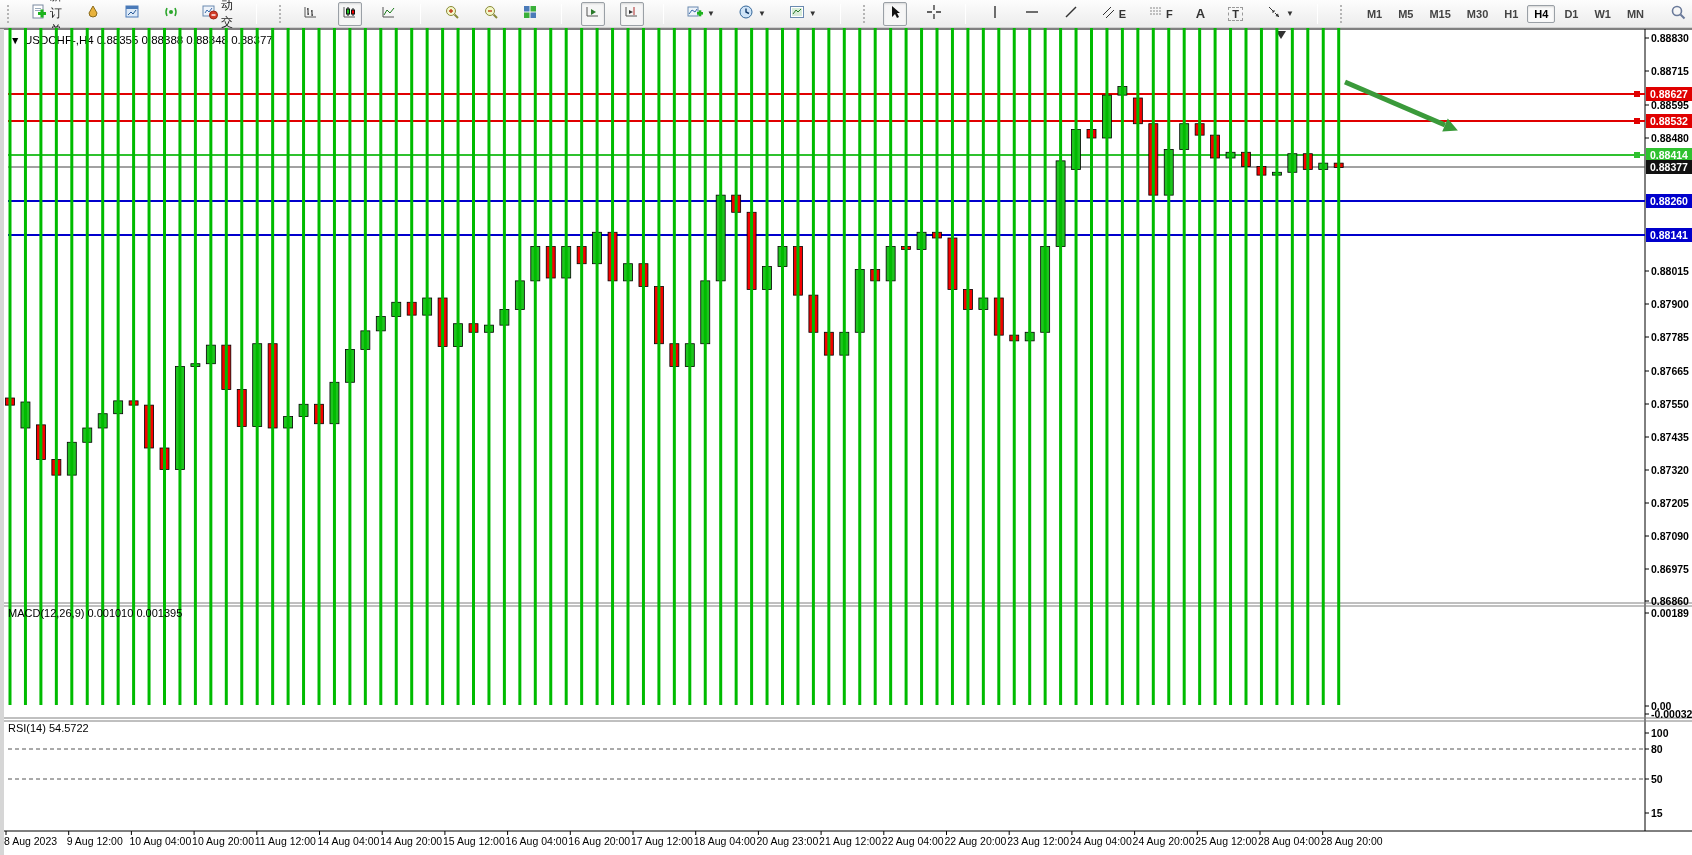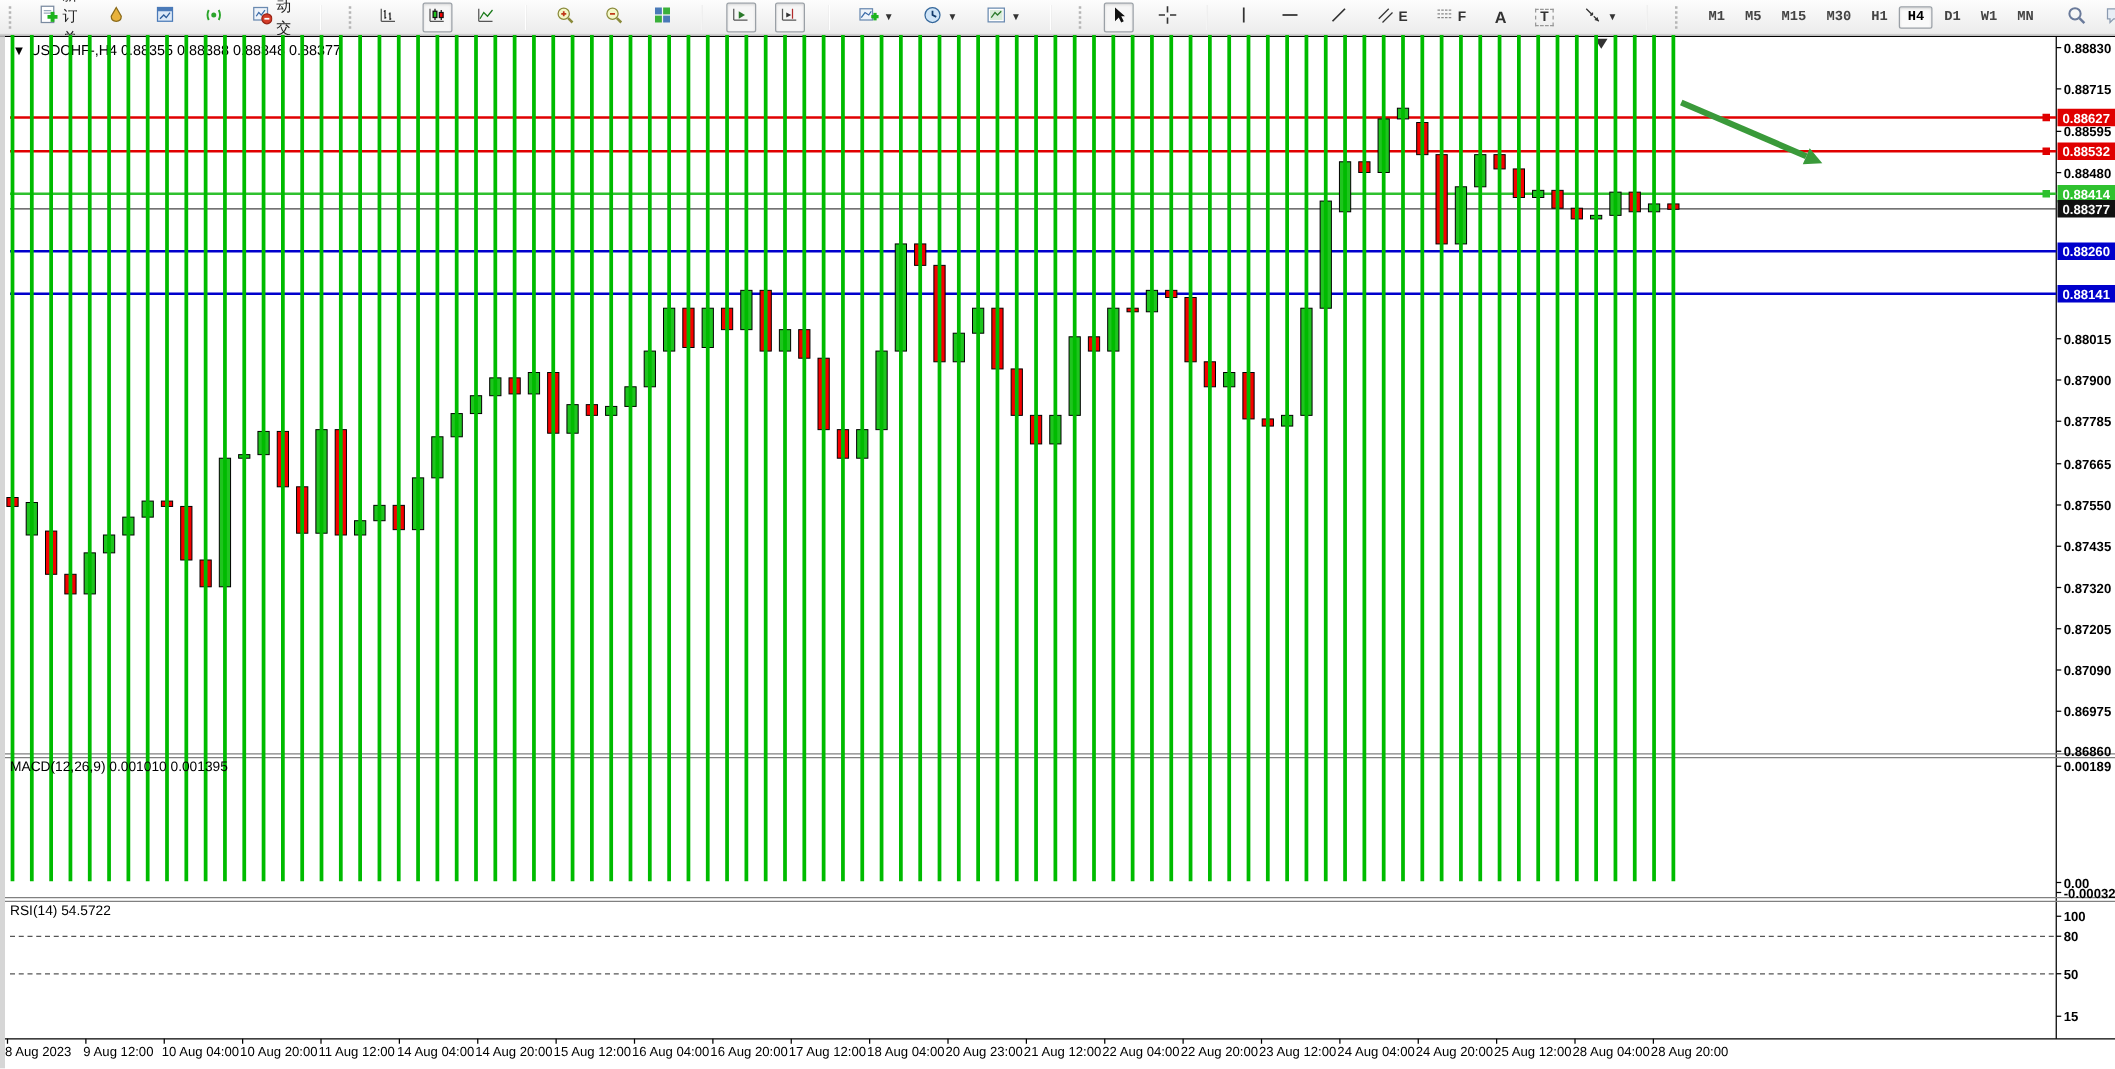--- a/index.html
+++ b/index.html
@@ -6,21 +6,21 @@
   #app{position:relative;width:1692px;height:855px;overflow:hidden;background:#fff;}
   
   #toolbar{position:absolute;left:0;top:0;width:1692px;height:28px;
     background:linear-gradient(#fdfdfd,#ececec);border-bottom:1px solid #cfcfcf;
     display:flex;align-items:center;padding:0 4px;box-sizing:border-box;gap:15px;}
   .tb-btn{display:flex;align-items:center;gap:3px;height:22px;padding:0 3px;border:1px solid transparent;
     border-radius:2px;font-size:12px;color:#222;cursor:default;}
   .tb-btn.active{background:#f6f6f6;border:1px solid #9aa0a6;box-shadow:inset 0 1px 2px rgba(0,0,0,.12);}
   .tb-sep{width:1px;height:20px;background:#c8c8c8;margin:0 4px;border-right:1px solid #fff;}
   .grip{width:4px;height:18px;margin:0 3px;border-left:2px dotted #b5b5b5;}
-  .tf-btn{font-size:11px;font-weight:700;color:#444;padding:2px 6px;border:1px solid transparent;border-radius:2px;font-family:Liberation Mono, monospace;}
+  .tf-btn{font-size:11px;font-weight:700;color:#444;padding:2px 6px;border:1px solid transparent;border-radius:2px;}
   .tf-btn.active{background:#fafafa;border:1px solid #9aa0a6;box-shadow:inset 0 1px 2px rgba(0,0,0,.15);color:#000;}
   .caret{font-size:8px;color:#333;margin-left:1px;}
   .letter-ic{font-size:11px;font-weight:700;color:#333;}
   #tb-right{margin-left:auto;display:flex;align-items:center;gap:6px;padding-right:6px;}
   .badge{position:absolute;top:-4px;right:-6px;background:#e03c31;color:#fff;border-radius:8px;
     font-size:9px;font-weight:700;padding:1px 4px;line-height:10px;}
   
   #chart-wrap{position:absolute;left:0;top:28px;width:1692px;height:827px;}
   svg text{font-family:"Liberation Sans",sans-serif;}
 </style>

